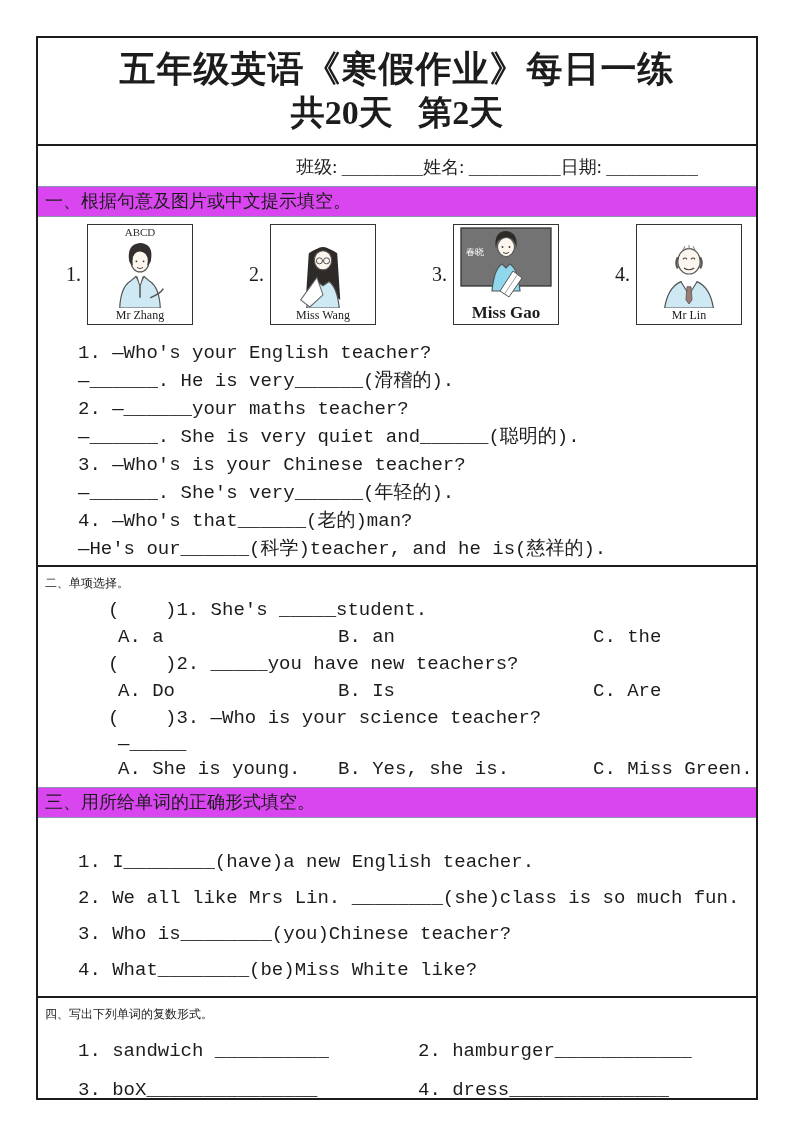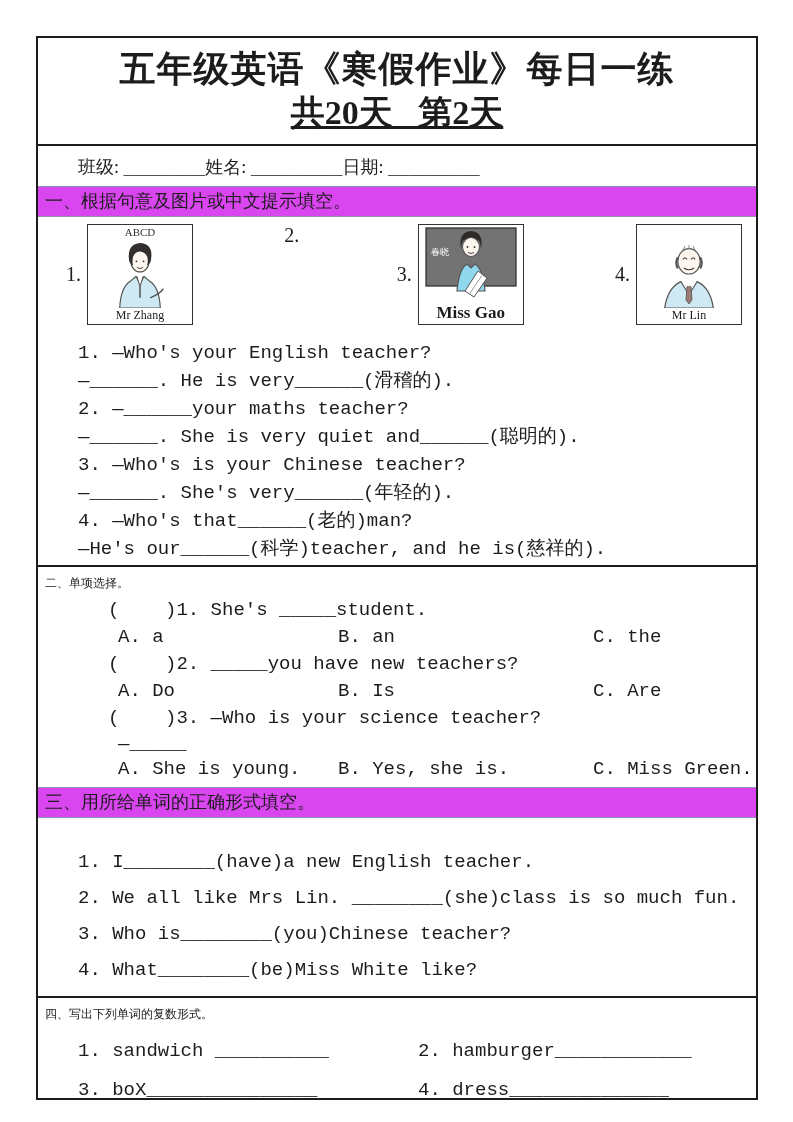--- a/index.html
+++ b/index.html
@@ -5,24 +5,24 @@
   * { margin:0; padding:0; box-sizing:border-box; }
   html,body { width:793px; height:1122px; background:#fff; }
   body { font-family:"Liberation Serif","DejaVu Serif",serif; color:#1c1c1c; position:relative; }
   .sheet { position:absolute; left:36px; top:36px; width:722px; height:1064px;
            border:2.5px solid #1c1c1c; background:#fff; overflow:hidden; }
   .pre { white-space:pre; }
 
   
   .title-block { border-bottom:2.5px solid #1c1c1c; text-align:center; padding:8px 0 10px; }
   .title1 { font-size:36px; font-weight:bold; line-height:46px; letter-spacing:1px; }
-  .title2 { font-size:34px; font-weight:bold; line-height:42px;text-decoration:underline; }
-
-  
-  .info-row { display:flex; justify-content:flex-start; padding:9px 58px 7px 40px; font-size:18px; }
+  .title2 { font-size:34px; font-weight:bold; line-height:42px; }
+
+  
+  .info-row { display:flex; justify-content:flex-end; padding:9px 58px 7px 40px; font-size:18px; }
   .info-item { display:flex; align-items:flex-end; }
   .info-label { font-size:18px; }
   .blank { font-family:"Liberation Mono","DejaVu Sans Mono",monospace; font-size:17px; letter-spacing:0; }
 
   
   .band { background:#d946ef; border-top:1px solid #8d94b0; border-bottom:1px solid #8d94b0;
           font-size:18px; padding:3px 0 4px 7px; line-height:22px; }
 
   
   .figures { display:flex; justify-content:space-between; align-items:flex-start; padding:7px 14px 4px 28px; height:118px; }
@@ -98,20 +98,35 @@
           <circle cx="46.5" cy="22" r="0.9" fill="#333"></circle>
             <circle cx="53.5" cy="22" r="0.9" fill="#333"></circle>
           <path d="M47,28 q3,2 6,0" stroke="#444" stroke-width="1" fill="none"></path>
         </svg>
         <div class="fig-caption">Mr Zhang</div>
       </div>
     </div>
 
     <div class="figure">
       <span class="fig-num">2.</span>
+      <div class="fig-box">
+        <div class="fig-top"></div>
+        <svg viewBox="0 0 100 68">
+          <path d="M36,14 Q50,3 64,14 L67,60 L57,52 L43,52 L33,60 Z" fill="#2e2a28"></path>
+          <path d="M34,68 Q36,48 44,42 L50,46 L56,42 Q64,48 66,68 Z" fill="#cfe9f4" stroke="#555" stroke-width="1.2"></path>
+          <ellipse cx="50" cy="21" rx="8.5" ry="9.5" fill="#fdf6ef" stroke="#555" stroke-width="1.1"></ellipse>
+          <path d="M40,17 Q43,8 50,8 Q57,8 60,17 Q56,11 50,11 Q44,11 40,17 Z" fill="#2e2a28"></path>
+          <circle cx="46.5" cy="21.5" r="3" fill="none" stroke="#444" stroke-width="0.9"></circle>
+          <circle cx="53.5" cy="21.5" r="3" fill="none" stroke="#444" stroke-width="0.9"></circle>
+          <line x1="49.5" y1="21.5" x2="50.5" y2="21.5" stroke="#444" stroke-width="0.9"></line>
+          <polygon points="28,60 44,38 50,55 37,67" fill="#fff" stroke="#666" stroke-width="1"></polygon>
+          <path d="M48,30 q2,1.5 4,0" stroke="#444" stroke-width="0.9" fill="none"></path>
+        </svg>
+        <div class="fig-caption">Miss Wang</div>
+      </div>
     </div>
 
     <div class="figure">
       <span class="fig-num">3.</span>
       <div class="fig-box">
         <svg viewBox="0 0 100 78">
           <rect x="5" y="3" width="90" height="58" fill="#737373" stroke="#333" stroke-width="1.3"></rect>
           <text x="10" y="30" font-size="9" fill="#fff">春晓</text>
           <path d="M36,66 Q38,44 46,39 L50,43 L54,39 Q62,44 64,66 Z" fill="#8fd7ec" stroke="#555" stroke-width="1.2"></path>
           <ellipse cx="50" cy="22" rx="8.5" ry="9.5" fill="#fdf6ef" stroke="#555" stroke-width="1.1"></ellipse>

